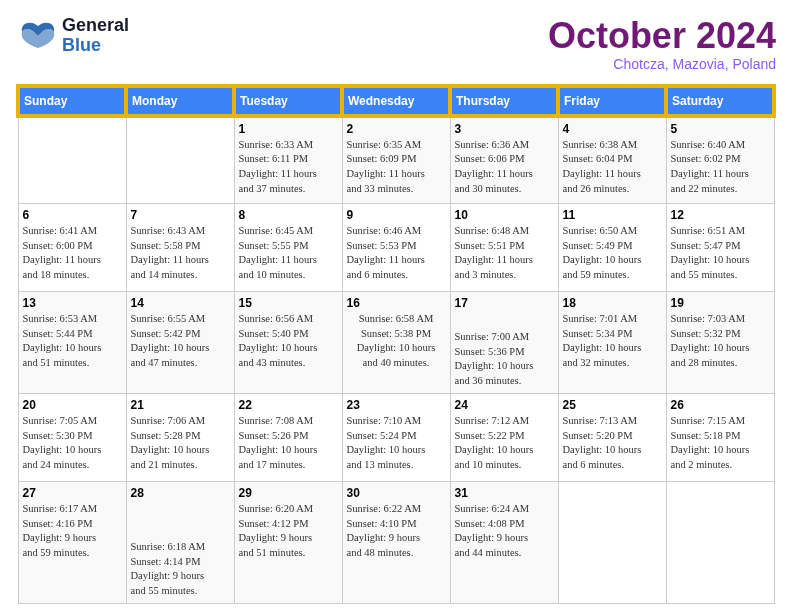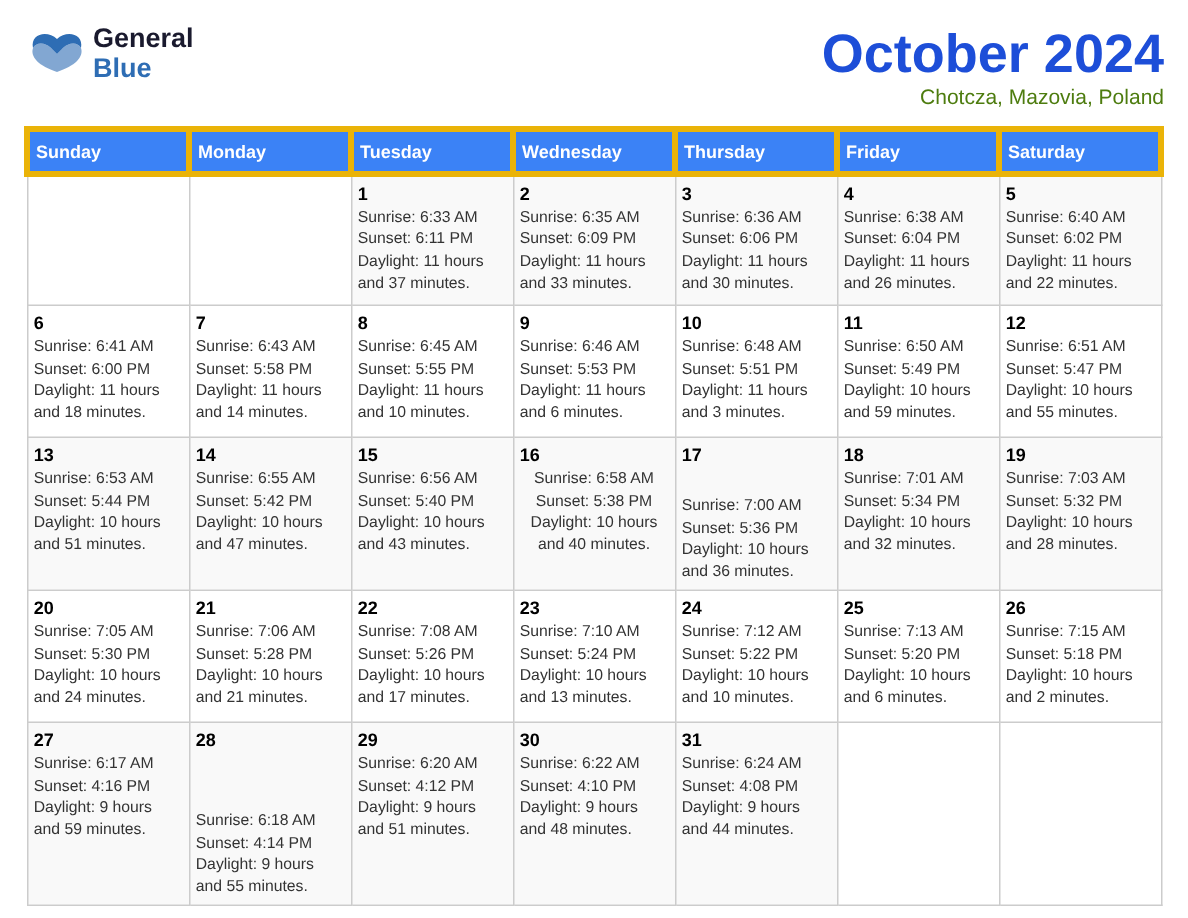--- a/index.html
+++ b/index.html
@@ -21,26 +21,26 @@
       display: flex;
       flex-direction: column;
       align-items: flex-start;
     }
     .title-block {
       text-align: right;
     }
     .month-title {
       font-size: 36px;
       font-weight: bold;
-      color: #1d4ed8;
+      color: #701a75;
       line-height: 1.1;
     }
     .subtitle {
       font-size: 14px;
-      color: #4d7c0f;
+      color: #8b5cf6;
     }
     table {
       width: 100%;
       border-collapse: collapse;
       font-size: 11px;
     }
     thead tr th {
       background: #3b82f6;
       color: #fff;
       padding: 6px 4px;
@@ -63,20 +63,21 @@
     .day-num {
       font-weight: bold;
       font-size: 12px;
       display: block;
       margin-bottom: 2px;
     }
     .day-info {
       color: #333;
       font-size: 10.5px;
       line-height: 1.4;
+      font-family: Liberation Serif, serif;
     }
     .empty-cell {
       background: #fff !important;
     }
   </style>
 </head>
 <body>
 
 <div class="header">
   <div class="logo">

